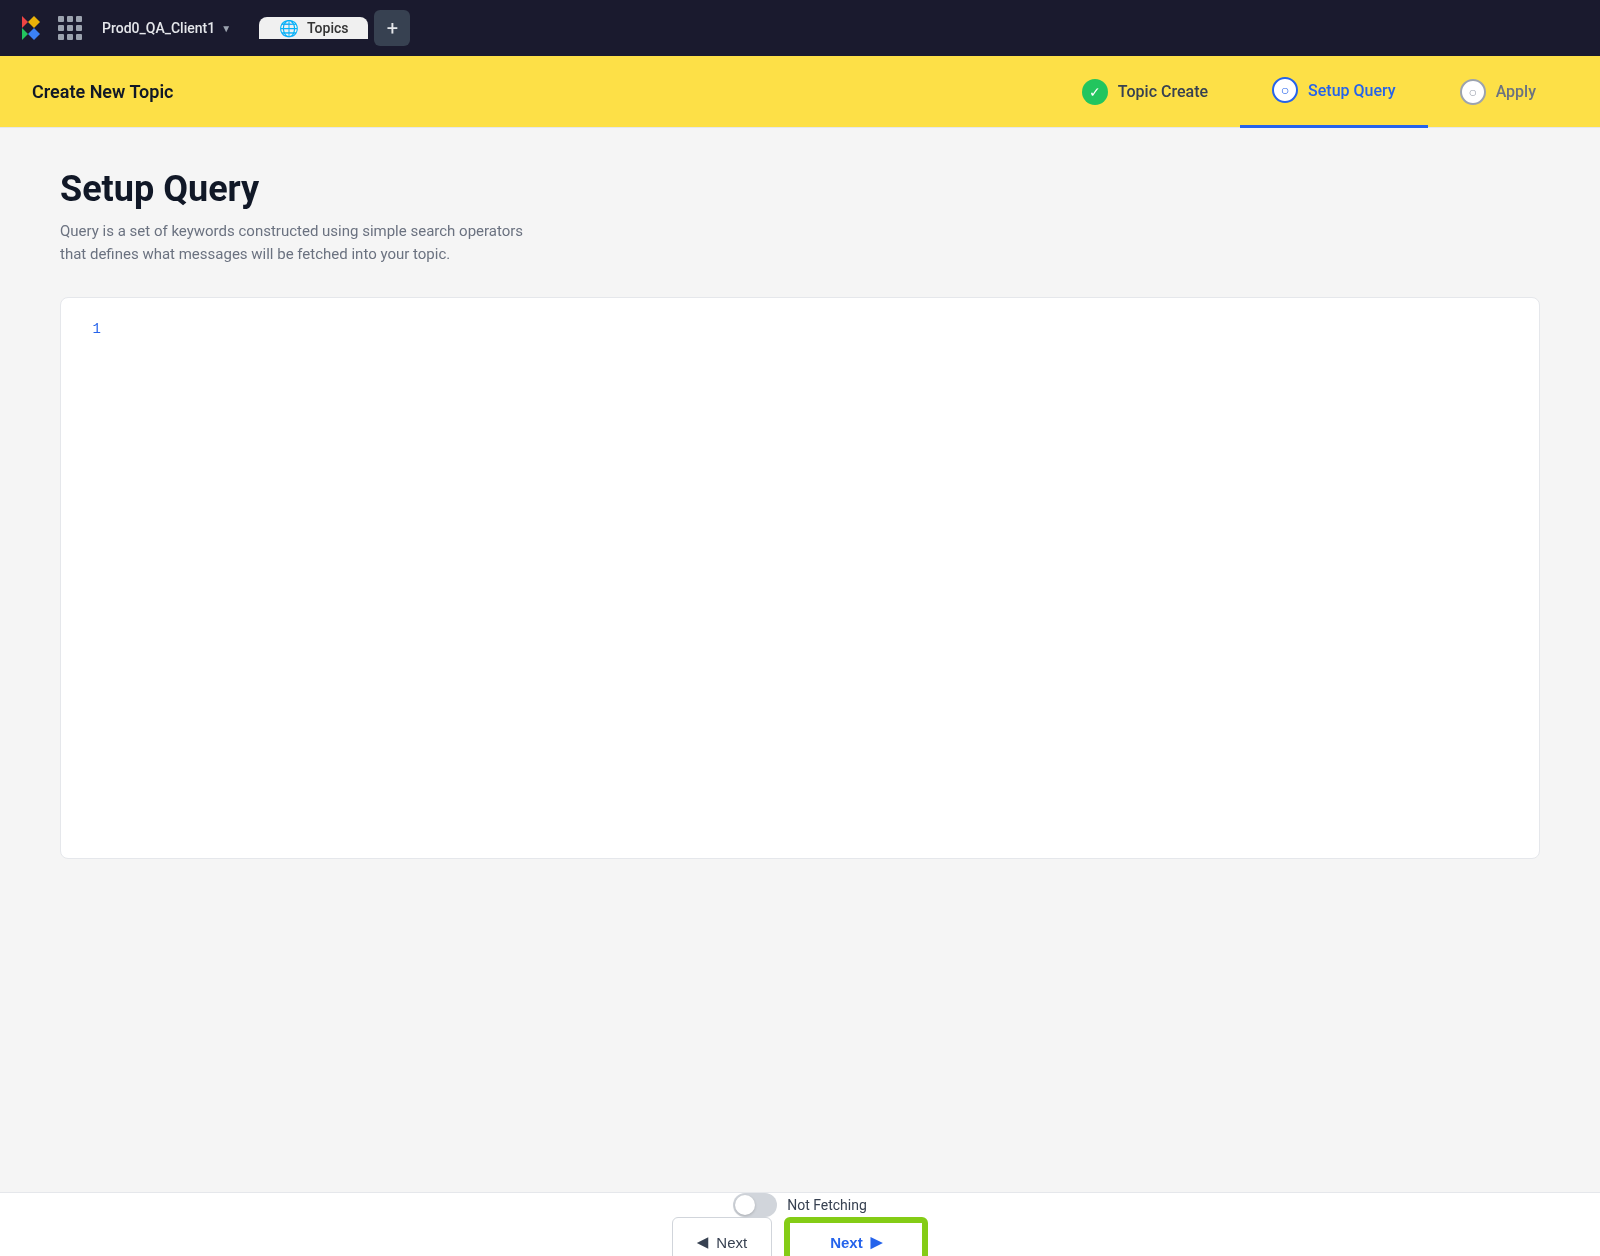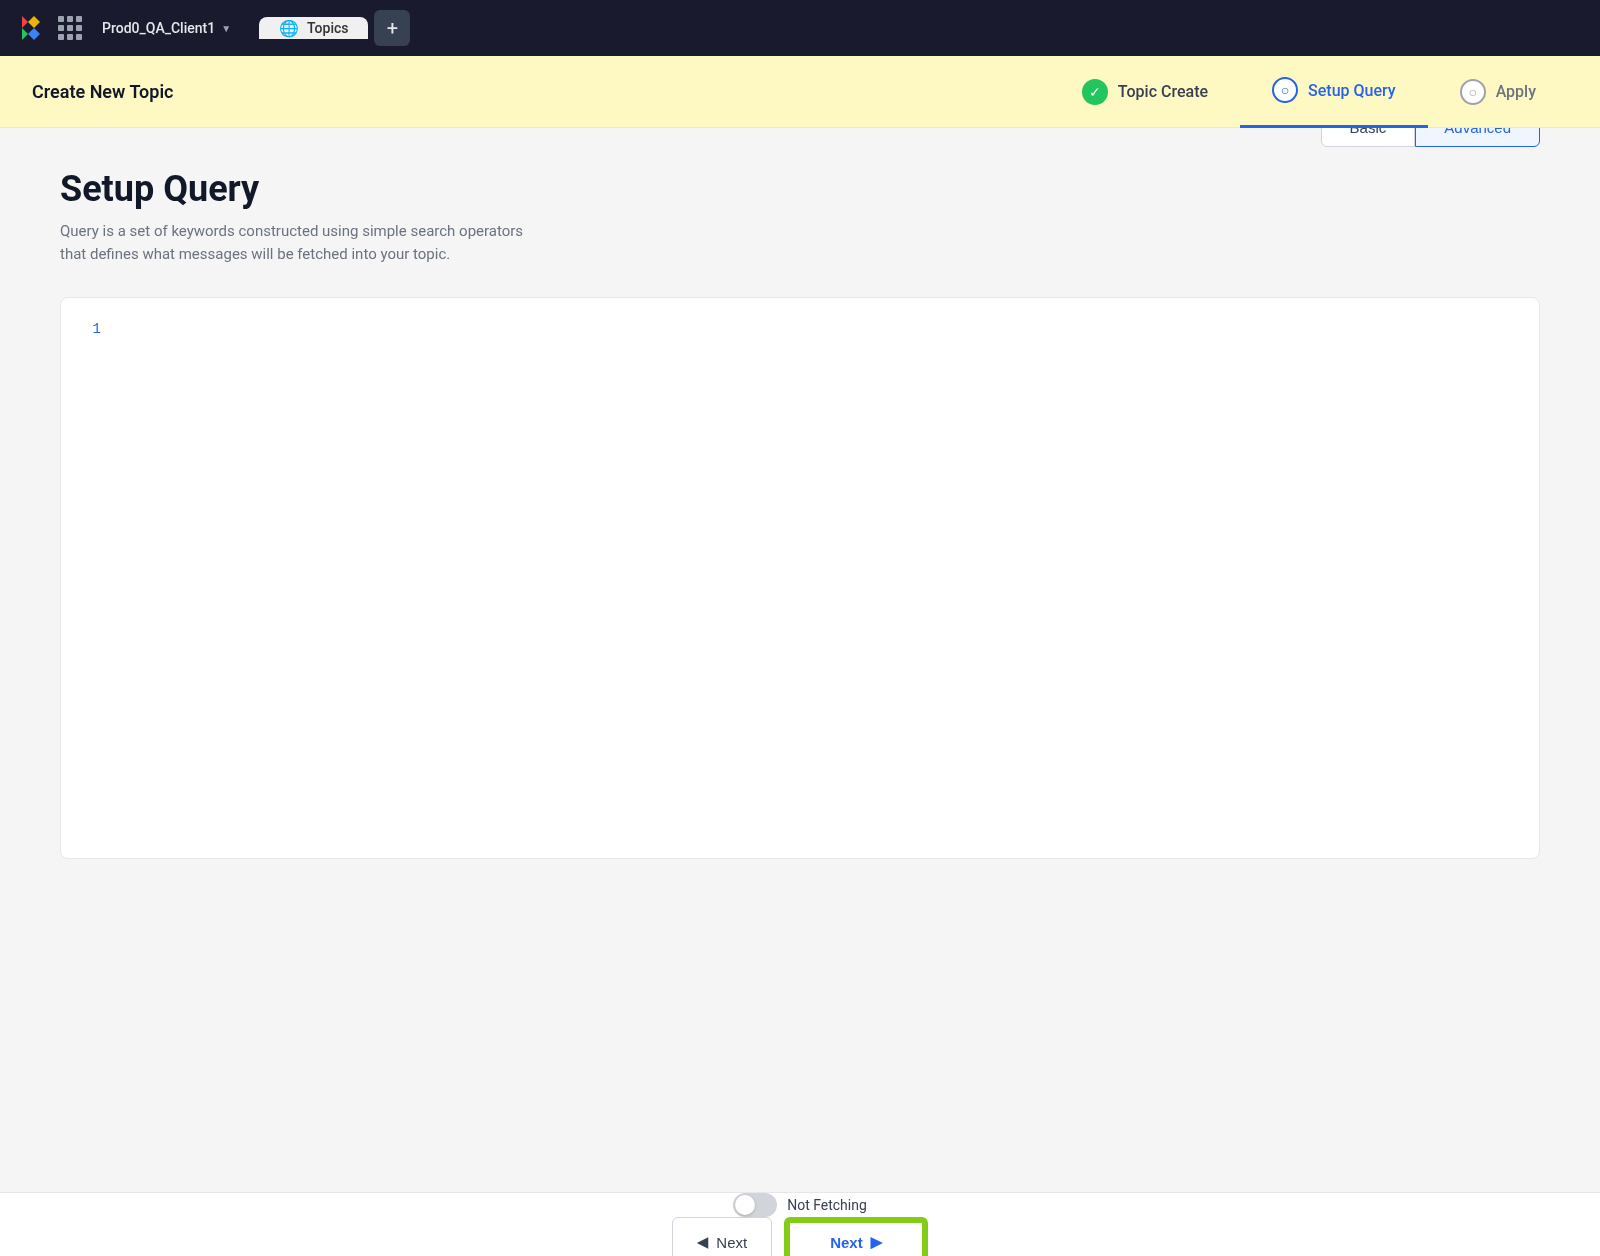--- a/index.html
+++ b/index.html
@@ -79,21 +79,21 @@
       cursor: pointer;
       background: #374151;
       margin-left: 6px;
       align-self: center;
     }
 
     
     .header-bar {
       display: flex;
       align-items: center;
-      background: #fef9c3;
+      background: #fde047;
       height: 72px;
       padding: 0 32px;
       border-bottom: 1px solid #e5e7eb;
       gap: 0;
     }
     .page-title {
       font-size: 18px;
       font-weight: 600;
       color: #111827;
       flex: 0 0 auto;
@@ -348,24 +348,20 @@
       <span>Setup Query</span>
     </div>
     <div class="wizard-step">
       <div class="step-icon gray-outline">○</div>
       <span>Apply</span>
     </div>
   </div>
 </div>
 
 <div class="main-content">
-  <div class="query-type-buttons">
-    <button class="query-type-btn">Basic</button>
-    <button class="query-type-btn active">Advanced</button>
-  </div>
 
   <div class="section-header">
     <div class="section-title">Setup Query</div>
     <div class="section-desc">
       <span>Query is a set of keywords constructed using simple search operators</span><br>
       <span>that defines what messages will be fetched into your topic.</span>
     </div>
   </div>
 
   <div class="query-editor">

